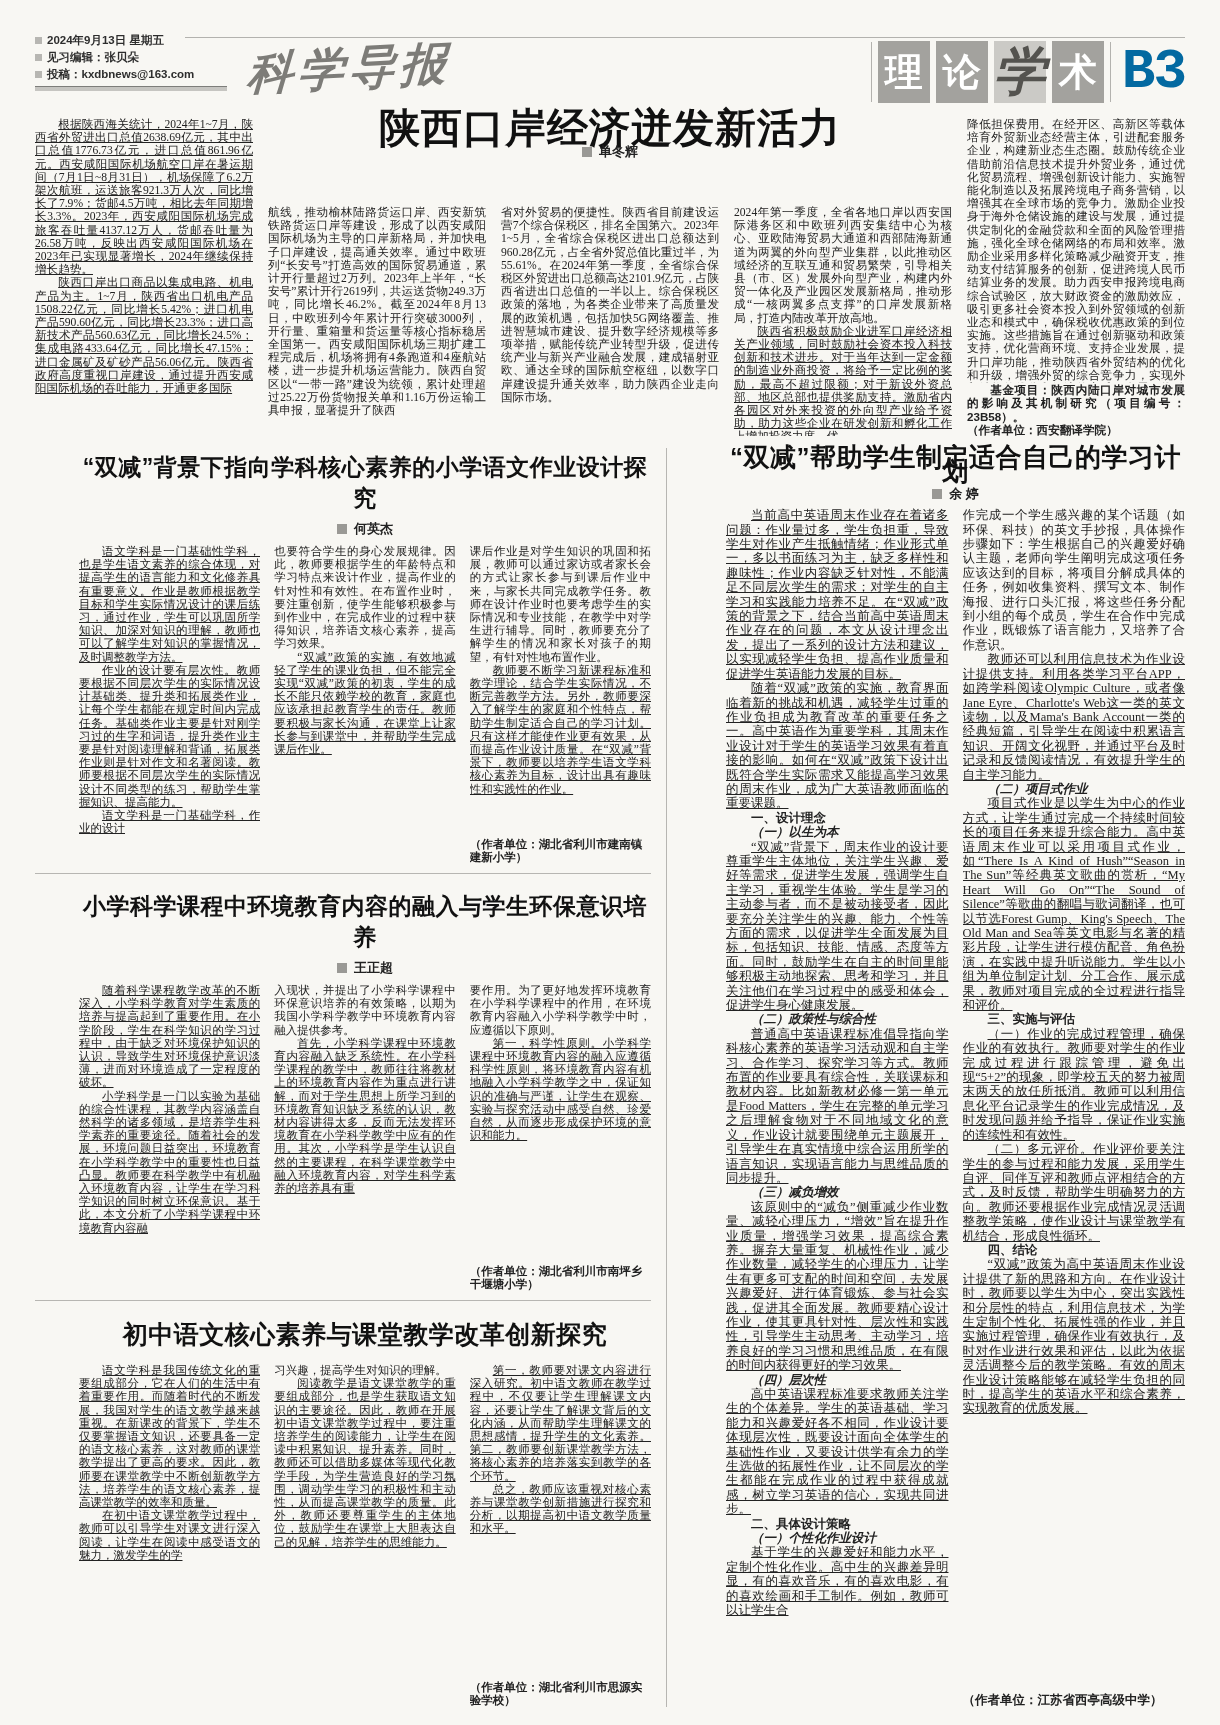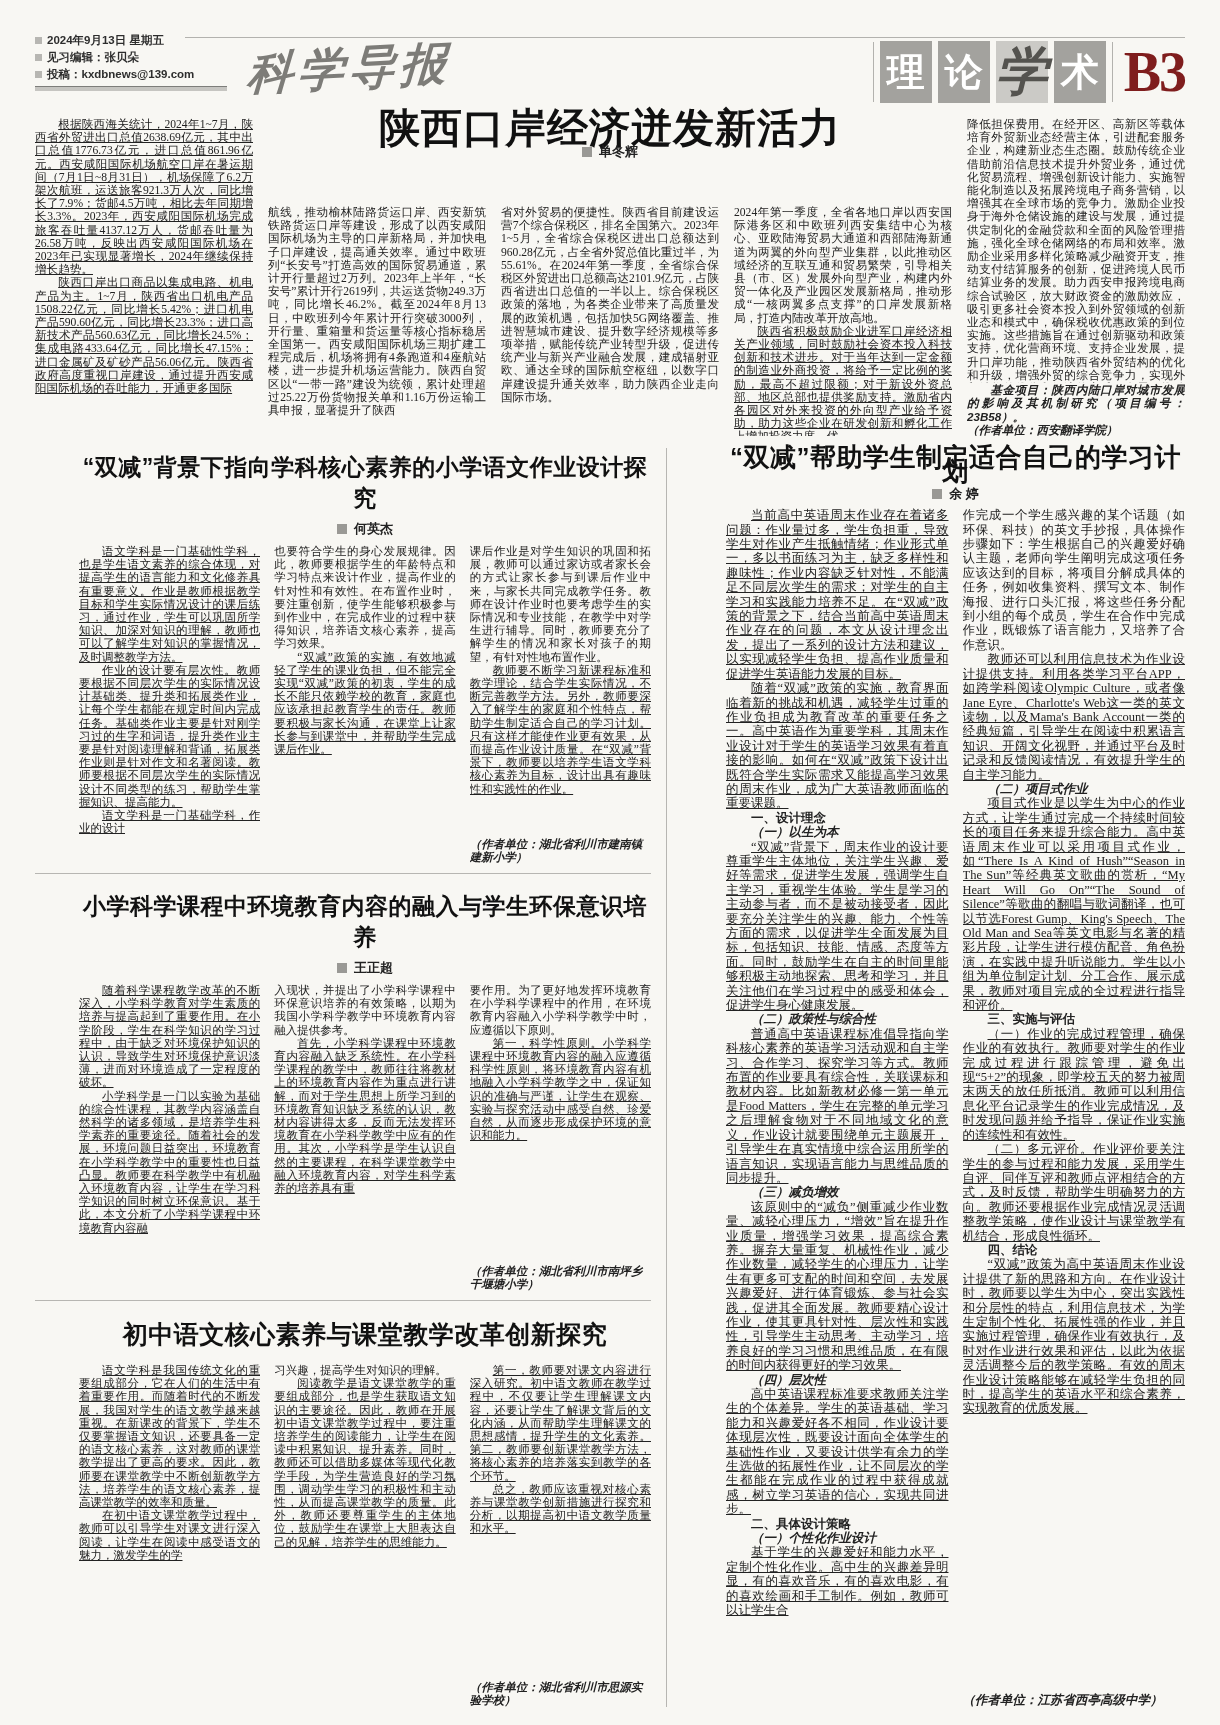--- a/index.html
+++ b/index.html
@@ -13,21 +13,21 @@
   .info-row{display:flex;gap:5px;line-height:17px;align-items:flex-start;}
   .sq{flex:0 0 auto;width:7px;height:7px;background:#b7b6b2;margin-top:5px;}
   .info-bar{height:4px;background:#c6c5c1;border-top:1px solid #7d7d7a;margin-top:3px;}
   .masthead{position:absolute;left:212px;top:16px;font-size:46px;color:#7d7c78;font-weight:700;font-style:italic;
             letter-spacing:5px;transform:rotate(-3deg) skewX(-6deg);font-family:"DejaVu Serif",serif;}
   .badge{position:absolute;right:0;top:18px;display:flex;align-items:center;gap:6px;height:64px;}
   .badge .vr{width:1px;height:60px;background:#b3b2ae;}
   .bx{width:52px;height:62px;background:#a3a29e;color:#fff;display:flex;align-items:center;justify-content:center;
       font-family:"Liberation Sans","DejaVu Sans",sans-serif;font-size:38px;font-weight:700;}
   .bx.xue{background:#cbcac6;color:#54534f;font-family:"DejaVu Serif",serif;font-style:italic;font-size:52px;}
-  .pageno{font-family:Liberation Serif, serif;font-size:56px;font-weight:700;color:#7f1d1d;
+  .pageno{font-family:Liberation Mono, monospace;font-size:56px;font-weight:700;color:#0369a1;
           line-height:62px;margin-left:5px;letter-spacing:-2px;}
   
   .content{position:absolute;top:118px;left:35px;right:35px;bottom:18px;}
   
   .top-art{position:relative;height:318px;font-size:11.6px;line-height:13.2px;}
   .top-cols{display:flex;gap:15px;height:100%;}
   .tcol{flex:1;display:flex;flex-direction:column;overflow:hidden;box-sizing:border-box;}
   .tcol.short{padding-top:88px;}
   .top-head{position:absolute;left:19%;width:62%;top:0;text-align:center;z-index:2;}
   .top-head h1{margin:4px 0 10px;font-family:"Liberation Sans","DejaVu Sans",sans-serif;
@@ -47,21 +47,21 @@
   .ahead{text-align:center;}
   .ahead h2{margin:8px 0 6px;font-family:"Liberation Sans","DejaVu Sans",sans-serif;
             font-weight:900;color:#111;letter-spacing:0.5px;}
   .art-a2 h2,.art-a3 h2{font-size:23px;}
   .art-a4 h2{font-size:25px;}
   .right-art h2{font-size:26px;margin:6px 0 8px;}
   .acols{display:flex;gap:14px;flex:1;overflow:hidden;margin-top:7px;}
   .left-group .acols{font-size:11.5px;line-height:13.2px;}
   .acol{flex:1;display:flex;flex-direction:column;overflow:hidden;}
   .colbody{flex:1 1 auto;overflow:hidden;}
-  .coltail{flex:0 0 auto;font-style:italic;}
+  .coltail{flex:0 0 auto;}
   .hdiv{border-top:1px solid #b7b6b2;margin:9px 0;}
   
   .colbody p,.coltail p{margin:0;text-align:justify;}
   p.p,{text-indent:2em;}
   p.p{text-indent:2em;text-decoration:underline;}
   p.cont{text-indent:0;}
   p.h1{font-weight:700;text-indent:2em;font-family:"Liberation Sans","DejaVu Sans",sans-serif;}
   p.h2{font-weight:700;font-style:italic;text-indent:2em;}
   p.fund{font-weight:700;text-indent:2em;font-family:"Liberation Sans","DejaVu Sans",sans-serif;}
   p.sig{font-weight:700;text-align:left;font-family:"Liberation Sans","DejaVu Sans",sans-serif;}
@@ -77,21 +77,21 @@
       <div class="info-row">
         <span class="sq"></span>
         <span>2024年9月13日 星期五</span>
       </div>
       <div class="info-row">
         <span class="sq"></span>
         <span>见习编辑：张贝朵</span>
       </div>
       <div class="info-row">
         <span class="sq"></span>
-        <span>投稿：kxdbnews@139.com</span>
+        <span>投稿：kxdbnews@163.com</span>
       </div>
       <div class="info-bar"></div>
     </div>
     <div class="masthead">科学导报</div>
     <div class="badge">
       <div class="vr"></div>
       <div class="bx">理</div>
       <div class="bx">论</div>
       <div class="bx xue">学</div>
       <div class="bx">术</div>

